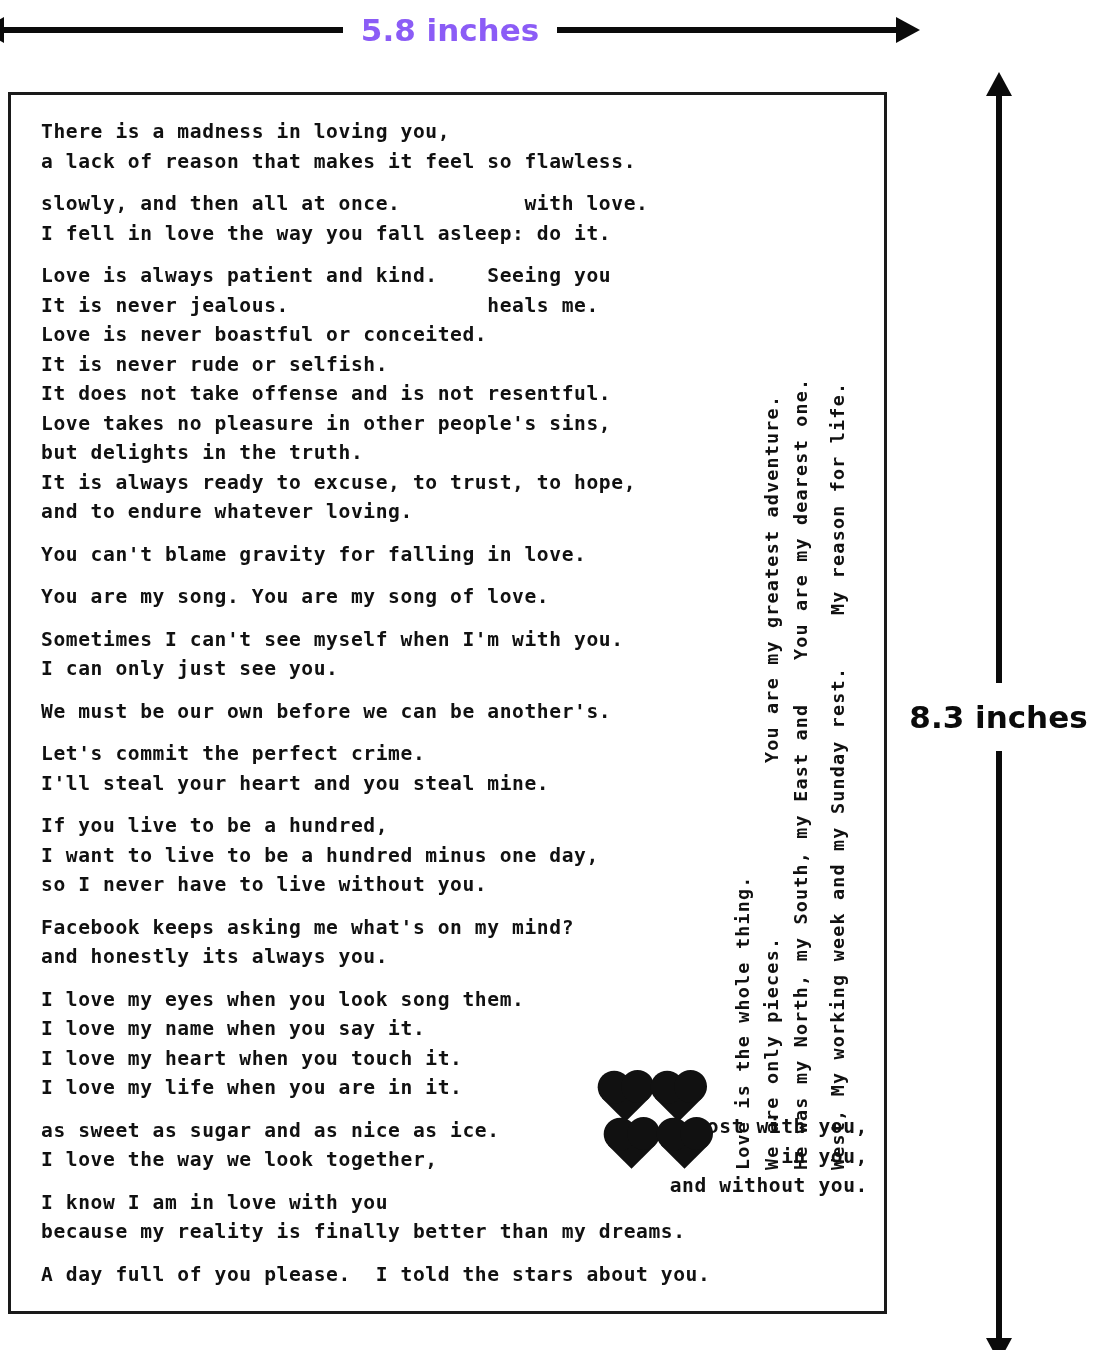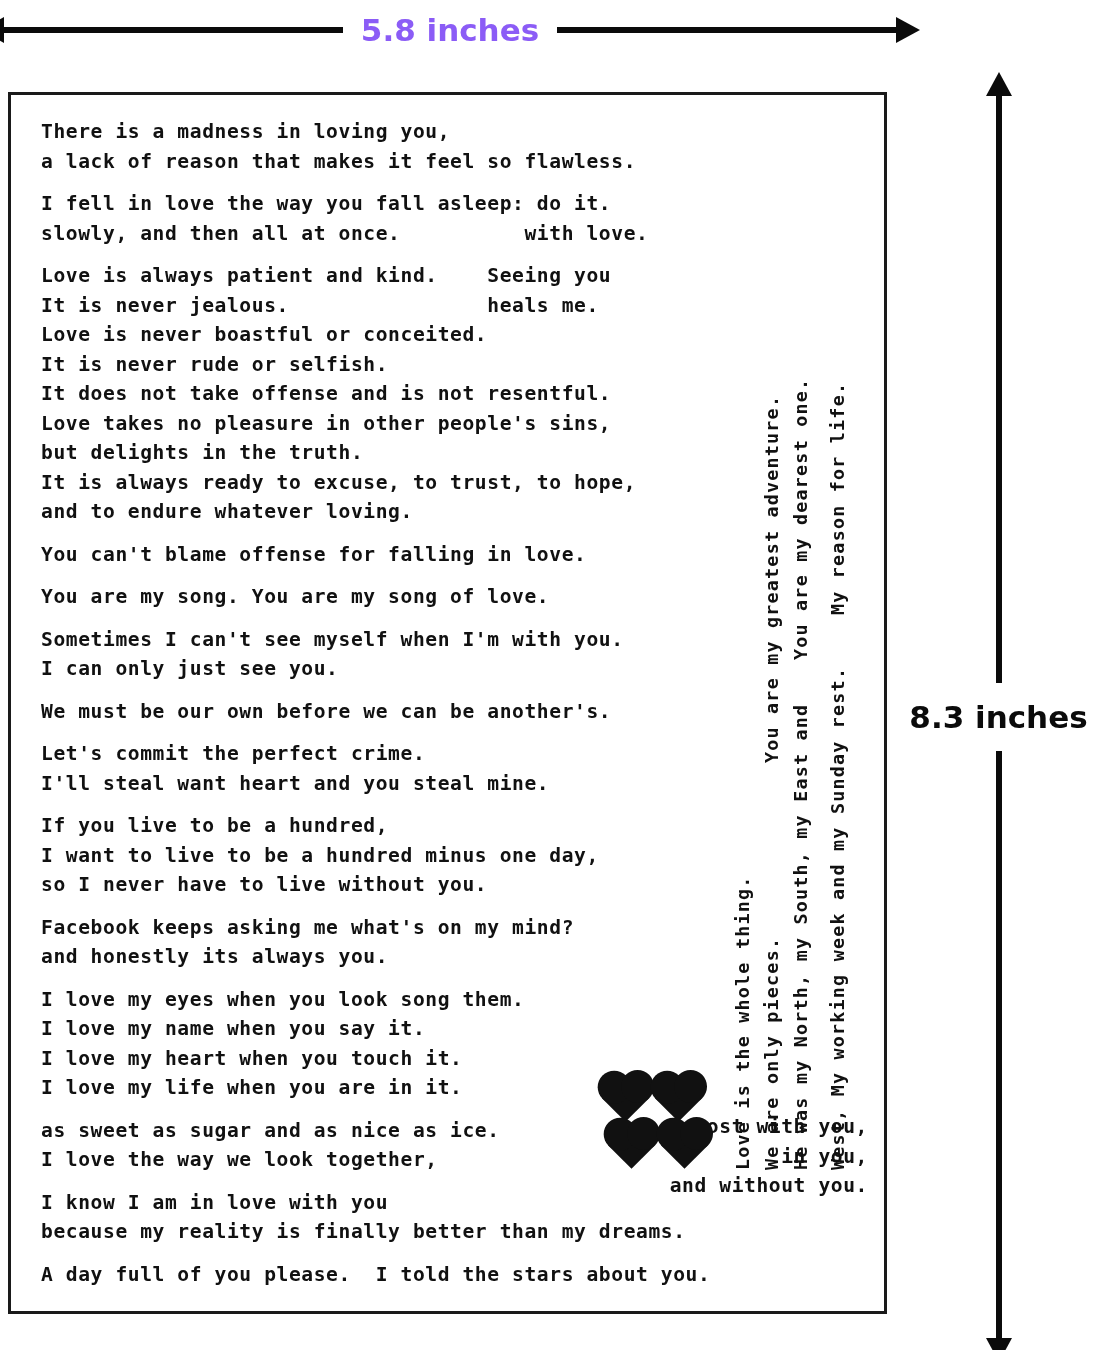--- a/index.html
+++ b/index.html
@@ -153,50 +153,50 @@
 </div>
 
 <div id="sheet">
 
   <div id="poem">
       <div class="stanza">
         <div class="line">There is a madness in loving you,</div>
         <div class="line">a lack of reason that makes it feel so flawless.</div>
       </div>
       <div class="stanza">
+        <div class="line">slowly, and then all at once.          with love.</div>
         <div class="line">I fell in love the way you fall asleep: do it.</div>
-        <div class="line">slowly, and then all at once.          with love.</div>
       </div>
       <div class="stanza">
         <div class="line">Love is always patient and kind.    Seeing you</div>
         <div class="line">It is never jealous.                heals me.</div>
         <div class="line">Love is never boastful or conceited.</div>
         <div class="line">It is never rude or selfish.</div>
         <div class="line">It does not take offense and is not resentful.</div>
         <div class="line">Love takes no pleasure in other people's sins,</div>
         <div class="line">but delights in the truth.</div>
         <div class="line">It is always ready to excuse, to trust, to hope,</div>
         <div class="line">and to endure whatever loving.</div>
       </div>
       <div class="stanza">
-        <div class="line">You can't blame offense for falling in love.</div>
+        <div class="line">You can't blame gravity for falling in love.</div>
       </div>
       <div class="stanza">
         <div class="line">You are my song. You are my song of love.</div>
       </div>
       <div class="stanza">
         <div class="line">Sometimes I can't see myself when I'm with you.</div>
         <div class="line">I can only just see you.</div>
       </div>
       <div class="stanza">
         <div class="line">We must be our own before we can be another's.</div>
       </div>
       <div class="stanza">
         <div class="line">Let's commit the perfect crime.</div>
-        <div class="line">I'll steal want heart and you steal mine.</div>
+        <div class="line">I'll steal your heart and you steal mine.</div>
       </div>
       <div class="stanza">
         <div class="line">If you live to be a hundred,</div>
         <div class="line">I want to live to be a hundred minus one day,</div>
         <div class="line">so I never have to live without you.</div>
       </div>
       <div class="stanza">
         <div class="line">Facebook keeps asking me what's on my mind?</div>
         <div class="line">and honestly its always you.</div>
       </div>

